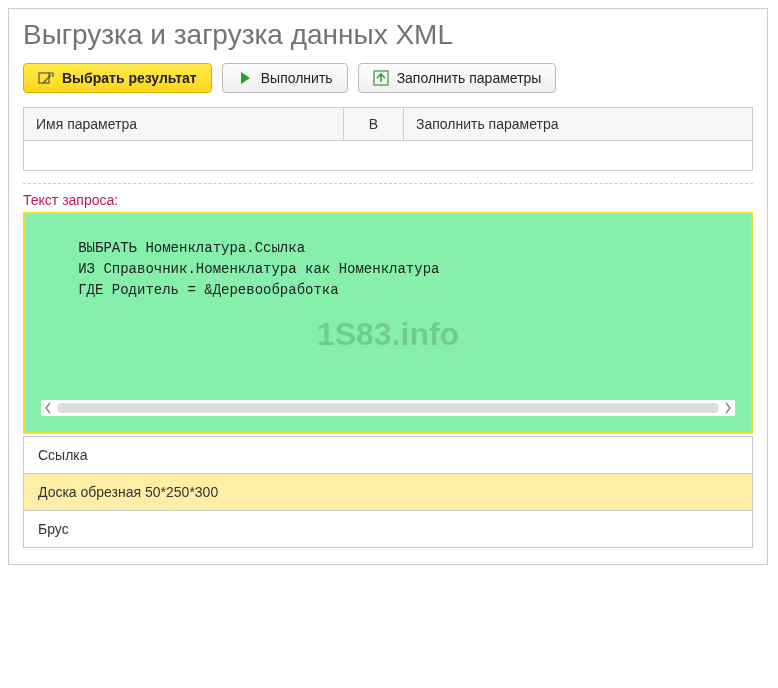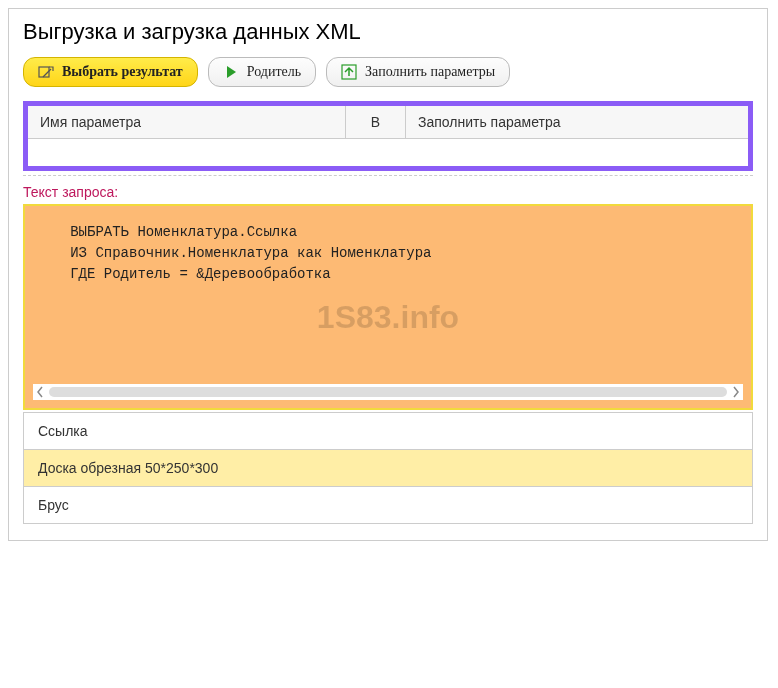--- a/index.html
+++ b/index.html
@@ -9,55 +9,54 @@
       background: #fff;
       padding: 8px;
     }
     .window {
       border: 1px solid #ccc;
       padding: 10px 14px 16px 14px;
       width: 760px;
       background: #fff;
     }
     .title {
-      font-size: 22px;
+      font-size: 28px;
       font-weight: normal;
-      color: #000000;
+      color: #737373;
       margin-bottom: 12px;
     }
     .toolbar {
       display: flex;
       gap: 10px;
       margin-bottom: 14px;
     }
     .btn {
       display: inline-flex;
       align-items: flex-start;
       gap: 8px;
       padding: 6px 14px;
       border: 1px solid #bbb;
-      border-radius: 12px;
+      border-radius: 4px;
       background: linear-gradient(#fdfdfd, #f0f0f0);
       cursor: pointer;
       font-size: 14px;
       color: #222;
-      font-family: Liberation Serif, serif;
     }
     .btn-primary {
       background: linear-gradient(#ffec4a, #ffd518);
       border-color: #d4b400;
       font-weight: bold;
     }
     .icon { display: inline-block; width: 16px; height: 16px; }
 
     .params-table {
       width: 100%;
-      border: 5px solid #8b5cf6;
+      border: 1px solid #8b5cf6;
       border-collapse: collapse;
-      margin-bottom: 4px;
+      margin-bottom: 12px;
     }
     .params-table th, .params-table td {
       border: 1px solid #ccc;
       padding: 8px 12px;
       text-align: left;
       font-weight: normal;
       color: #333;
     }
     .params-table th {
       background: #f7f7f7;
@@ -81,23 +80,23 @@
       margin: 4px 0 8px 0;
     }
     .query-label {
       font-size: 14px;
       color: #be185d;
       margin-bottom: 4px;
     }
     .query-box {
       width: 100%;
       border: 2px solid #f1da3c;
-      background: #fdba74;
+      background: #86efac;
       position: relative;
-      padding: 8px;
+      padding: 16px;
     }
     .query-text {
       font-family: "Courier New", monospace;
       font-size: 14px;
       color: #222;
       padding: 8px 12px 60px 12px;
       white-space: pre;
       line-height: 1.5;
       min-height: 170px;
     }
@@ -165,21 +164,21 @@
           </svg>
       </span>
       <span>Выбрать результат</span>
     </button>
     <button class="btn">
       <span class="icon">
         <svg viewBox="0 0 16 16">
             <path d="M4 2 L13 8 L4 14 Z" fill="#2a9d2a"></path>
           </svg>
       </span>
-      <span>Родитель</span>
+      <span>Выполнить</span>
     </button>
     <button class="btn">
       <span class="icon">
         <svg viewBox="0 0 16 16">
             <rect x="1" y="1" width="14" height="14" fill="none" stroke="#2a9d2a" stroke-width="1.2"></rect>
             <path d="M4 8 L8 4 L12 8 M8 4 L8 12" stroke="#2a9d2a" fill="none" stroke-width="1.5"></path>
           </svg>
       </span>
       <span>Заполнить параметры</span>
     </button>

